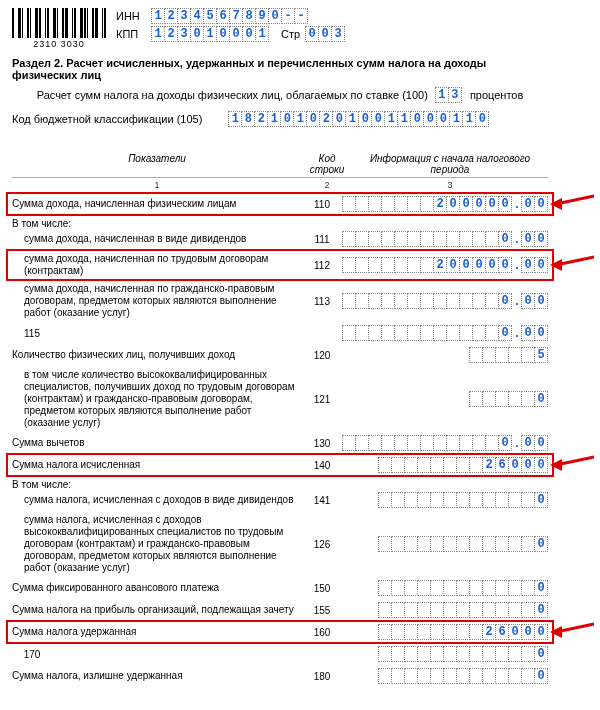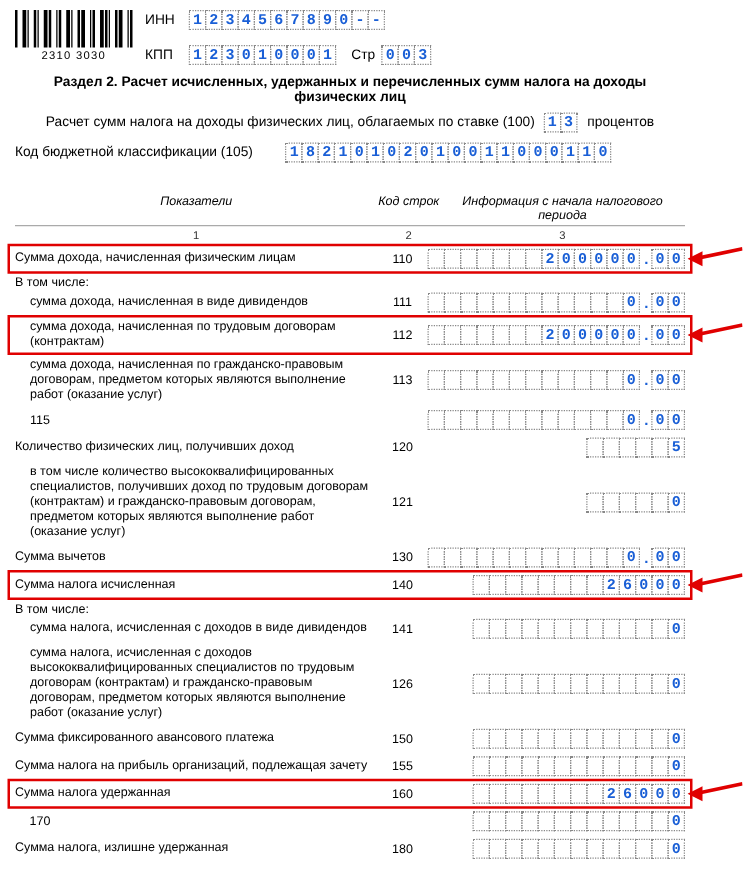--- a/index.html
+++ b/index.html
@@ -13,36 +13,36 @@
     background: #fff;
   }
   .header { display: flex; align-items: flex-start; gap: 10px; margin-bottom: 8px; }
   .barcode-box { text-align: center; }
   .barcode { display: flex; gap: 1px; height: 30px; align-items: flex-end; }
   .barcode span { display: inline-block; width: 2px; background: #000; height: 30px; }
   .barcode .t { width: 1px; }
   .barcode .w { width: 3px; }
   .barcode .g { background: transparent; width: 2px; }
   .barcode-num { font-size: 9px; letter-spacing: 1px; margin-top: 1px; }
-  .kv-rows { display: flex; flex-direction: column; gap: 12px; }
+  .kv-rows { display: flex; flex-direction: column; gap: 2px; }
   .kv-row { display: flex; align-items: center; gap: 6px; }
   .kv-label { font-size: 11px; width: 30px; }
   .cells { display: flex; }
   .cell {
     width: 14px; height: 16px;
     border: 1px dotted #888;
     margin-left: -1px;
     text-align: center;
     font-size: 12px;
     line-height: 14px;
     color: #1a5fd6;
     font-weight: bold;
     font-family: "Courier New", monospace;
   }
-  .section-title { font-weight: bold; font-size: 11px; margin: 8px 0 6px; text-align: center; }
+  .section-title { font-weight: bold; font-size: 11px; margin: 8px 0 6px; }
   .rate-line { font-size: 11px; margin-bottom: 8px; display: flex; align-items: center; gap: 8px; justify-content: center; }
   .kbk-line { display: flex; align-items: center; gap: 27px; font-size: 11px; margin-bottom: 26px; }
   .table-head { display: flex; font-style: italic; font-size: 10px; margin-bottom: 2px; }
   .col-ind { width: 290px; text-align: center; }
   .col-code { width: 50px; text-align: center; }
   .col-info { flex: 1; text-align: center; }
   .sub-head { display: flex; font-size: 9px; color: #333; border-top: 1px solid #aaa; padding-top: 2px; margin-bottom: 6px; }
   .sub-head .col-ind { text-align: center; }
   .sub-head .col-code { text-align: center; }
   .sub-head .col-info { text-align: center; }
@@ -185,21 +185,21 @@
         <span class="cell">0</span>
         <span class="cell">0</span>
         <span class="cell">1</span>
         <span class="cell">1</span>
         <span class="cell">0</span>
       </span>
   </div>
 
   <div class="table-head">
     <div class="col-ind">Показатели</div>
-    <div class="col-code">Код строк</div>
+    <div class="col-code">Код строки</div>
     <div class="col-info">Информация с начала налогового периода</div>
   </div>
   <div class="sub-head">
     <div class="col-ind">1</div>
     <div class="col-code">2</div>
     <div class="col-info">3</div>
   </div>
 
   <div id="rows-container">
       <div class="row">

